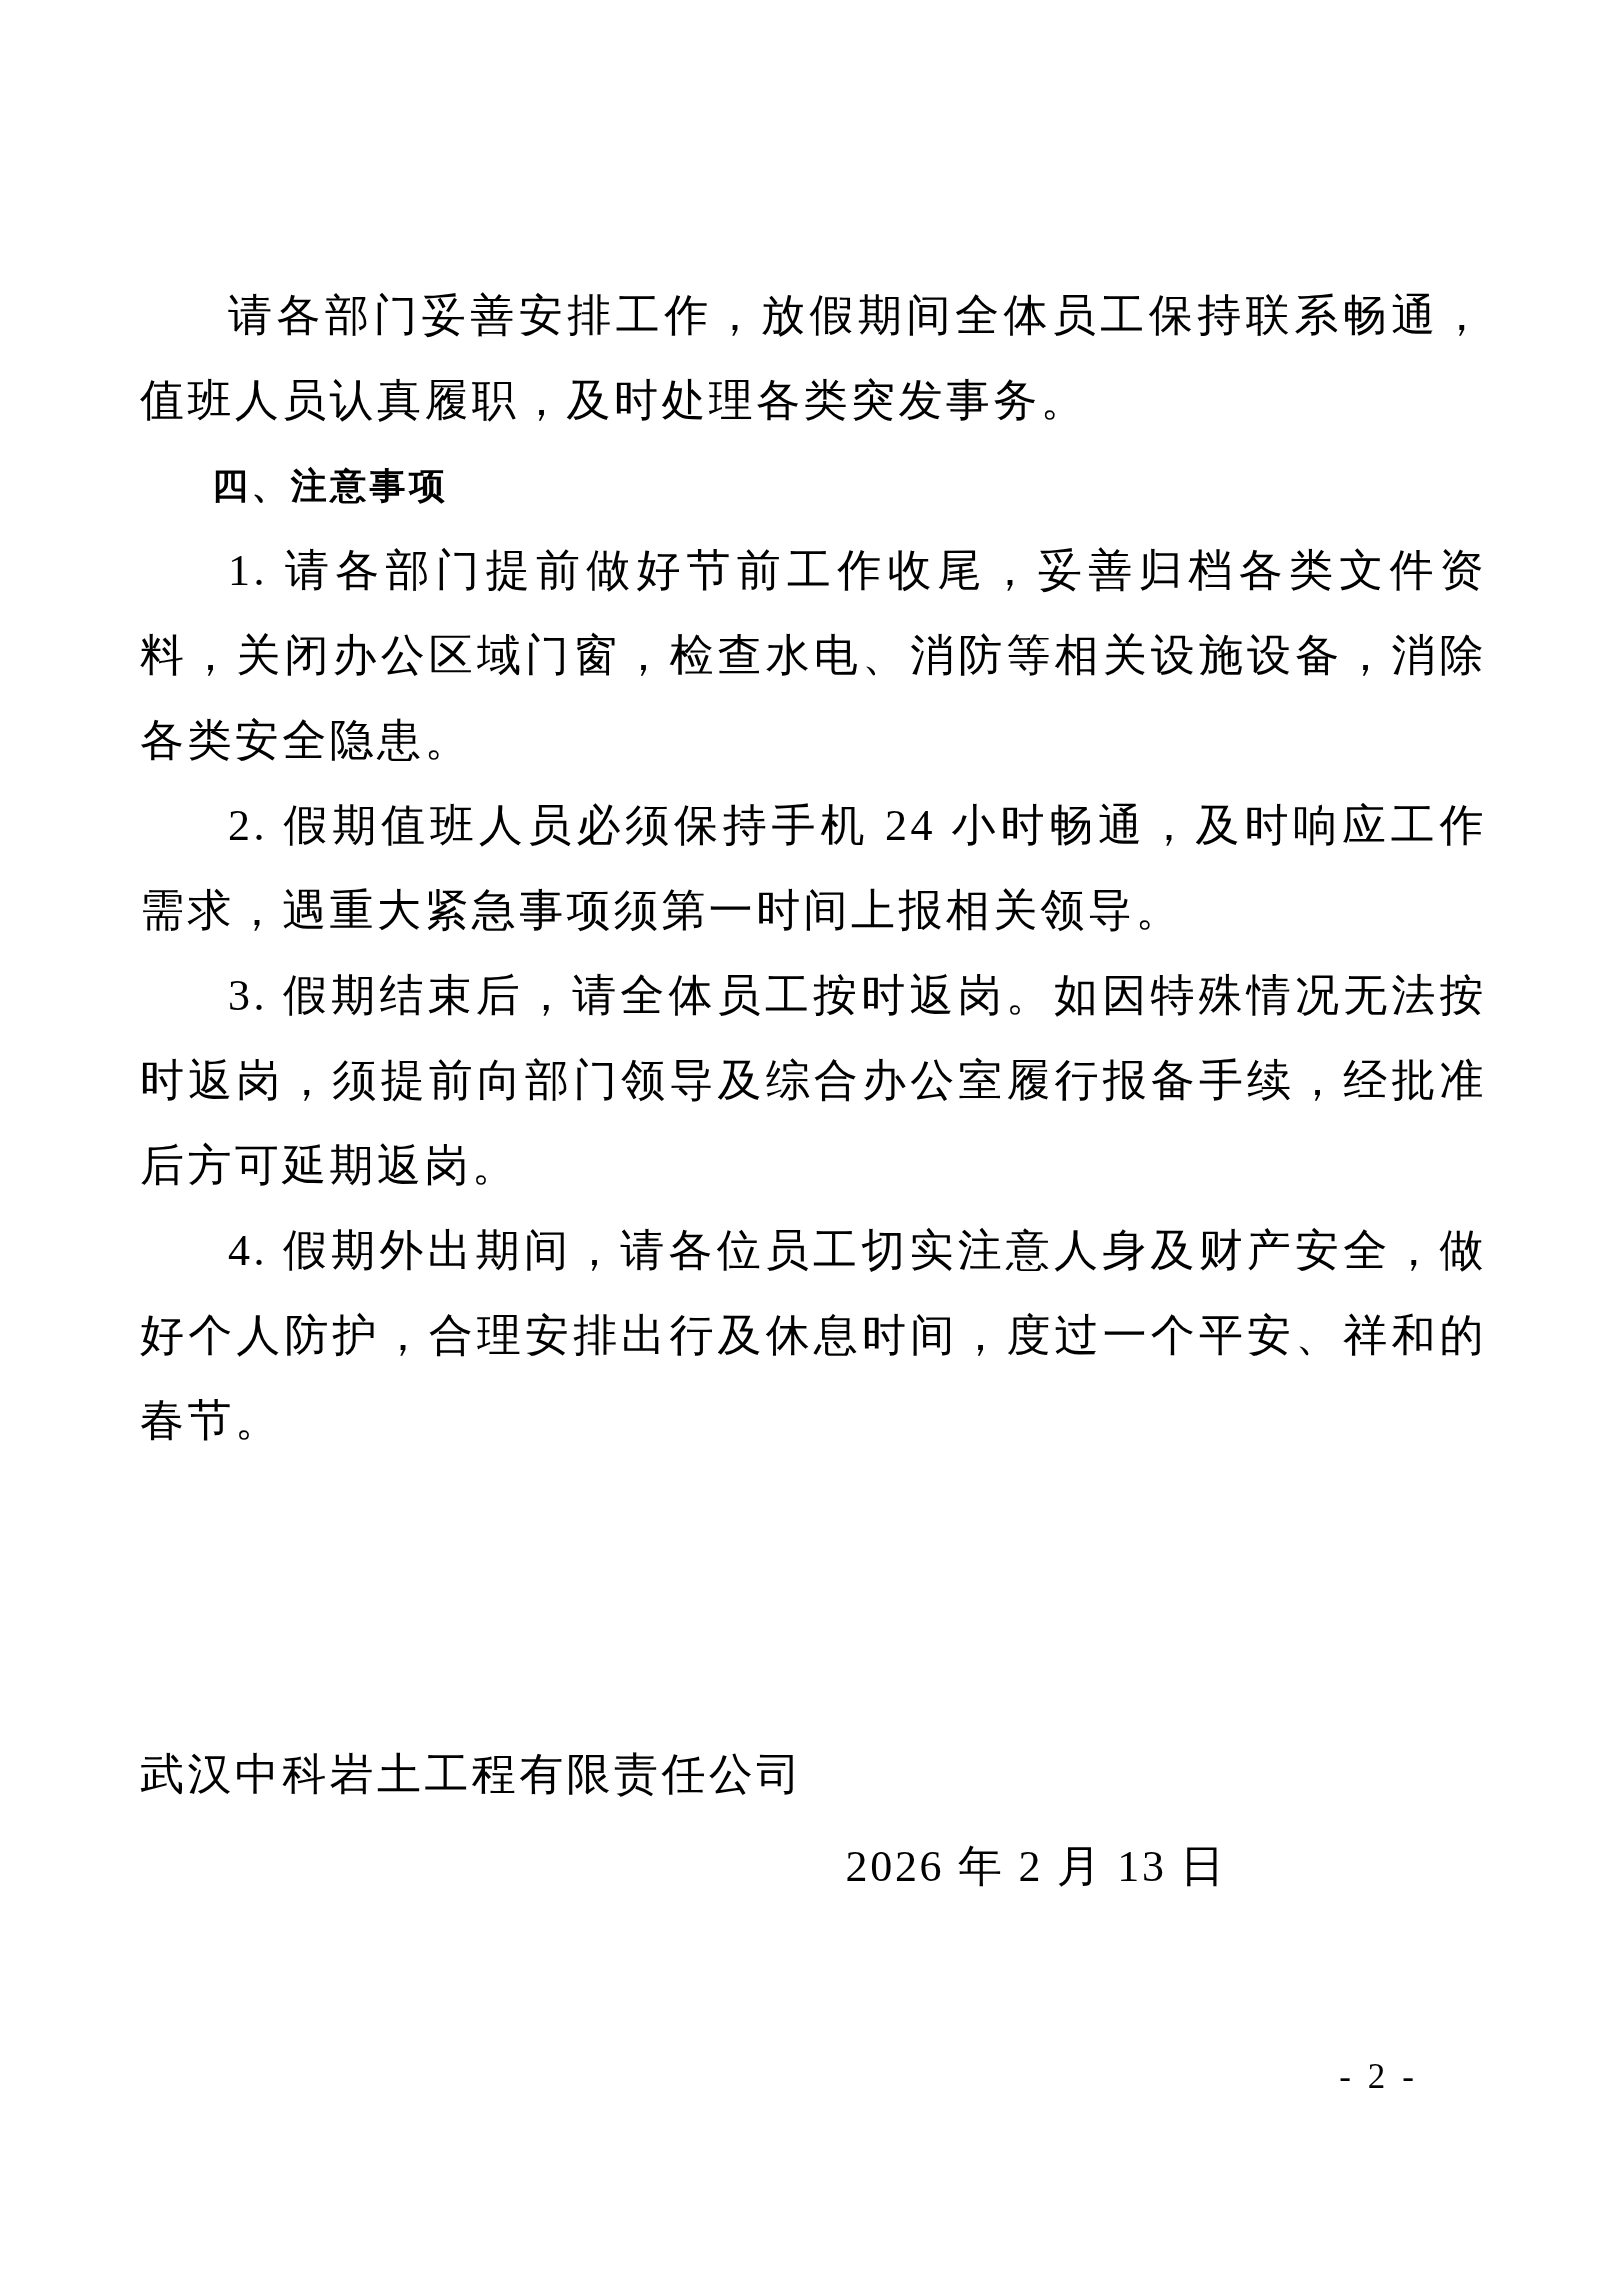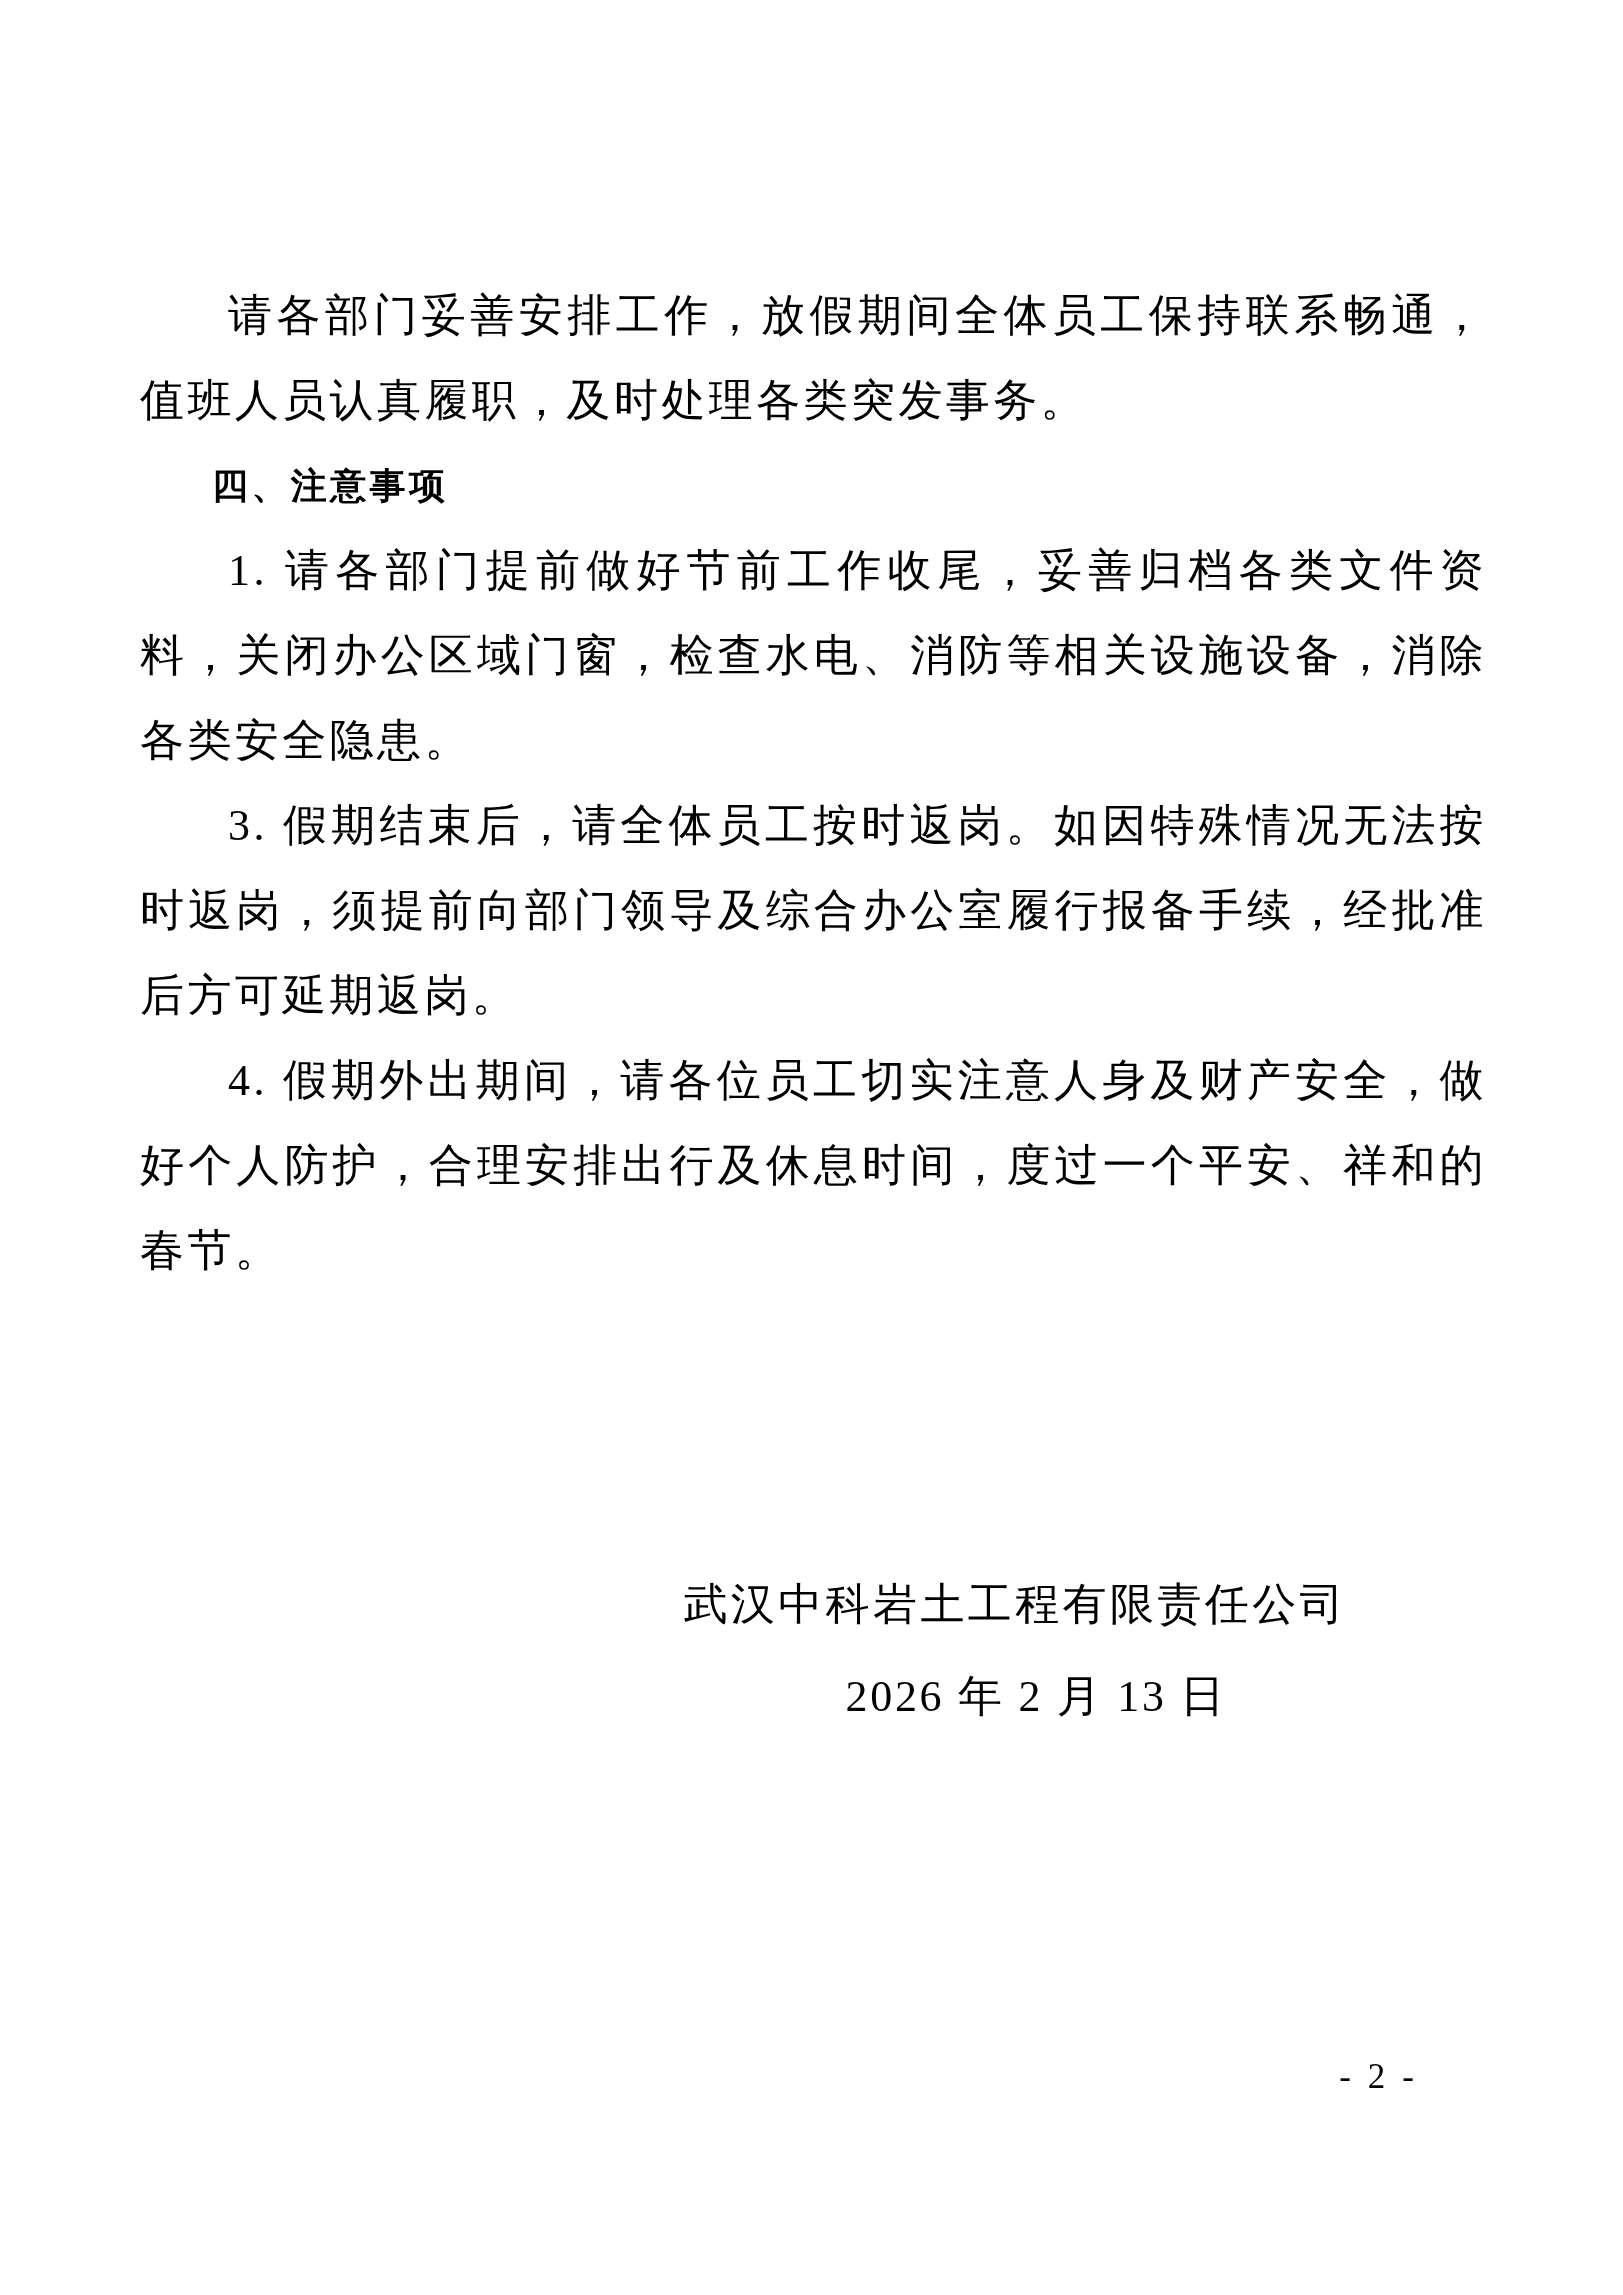--- a/index.html
+++ b/index.html
@@ -42,21 +42,21 @@
     font-family: "Liberation Sans", "DejaVu Sans", sans-serif;
   }
   .sig-block {
     margin-top: 269px;
   }
   .sig-company {
     margin: 0;
     font-size: 44px;
     line-height: 85px;
     letter-spacing: 3.4px;
-    text-align: right;
+    text-align: left;
     padding-right: 140px;
   }
   .sig-date {
     margin: 6.8px 0 0 0;
     font-size: 44px;
     line-height: 85px;
     letter-spacing: 2.7px;
     text-align: right;
     padding-right: 260px;
   }
@@ -70,20 +70,21 @@
   }
 </style>
 </head>
 <body>
 
 <div class="page">
   <div class="content">
     <p class="para">请各部门妥善安排工作，放假期间全体员工保持联系畅通，值班人员认真履职，及时处理各类突发事务。</p>
     <p class="heading">四、注意事项</p>
     <p class="para">1. 请各部门提前做好节前工作收尾，妥善归档各类文件资料，关闭办公区域门窗，检查水电、消防等相关设施设备，消除各类安全隐患。</p>
+    <p class="para">2. 假期值班人员必须保持手机 24 小时畅通，及时响应工作需求，遇重大紧急事项须第一时间上报相关领导。</p>
     <p class="para">3. 假期结束后，请全体员工按时返岗。如因特殊情况无法按时返岗，须提前向部门领导及综合办公室履行报备手续，经批准后方可延期返岗。</p>
     <p class="para">4. 假期外出期间，请各位员工切实注意人身及财产安全，做好个人防护，合理安排出行及休息时间，度过一个平安、祥和的春节。</p>
 
     <div class="sig-block">
       <p class="sig-company">武汉中科岩土工程有限责任公司</p>
       <p class="sig-date">2026 年 2 月 13 日</p>
     </div>
   </div>
 
   <div class="page-number">- 2 -</div>

